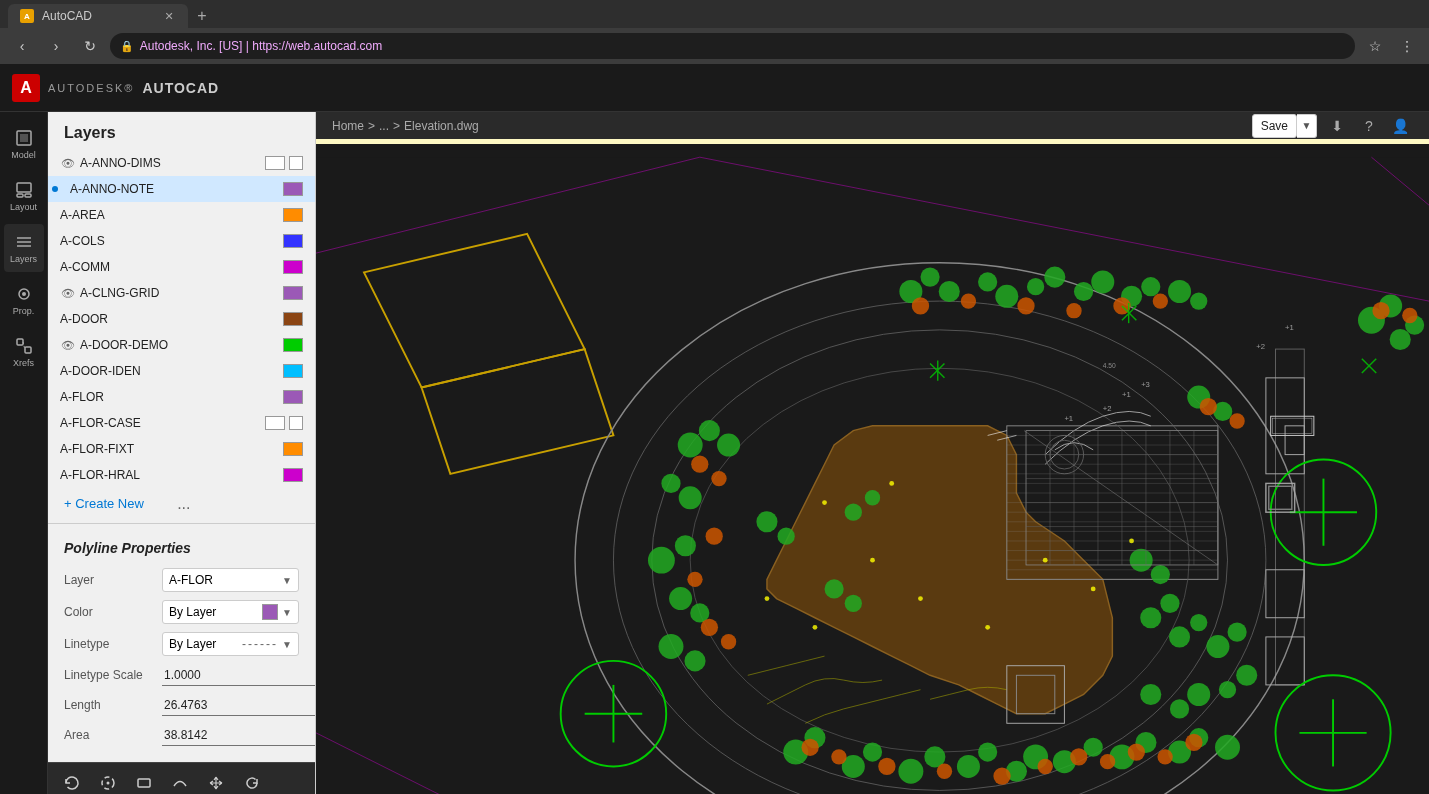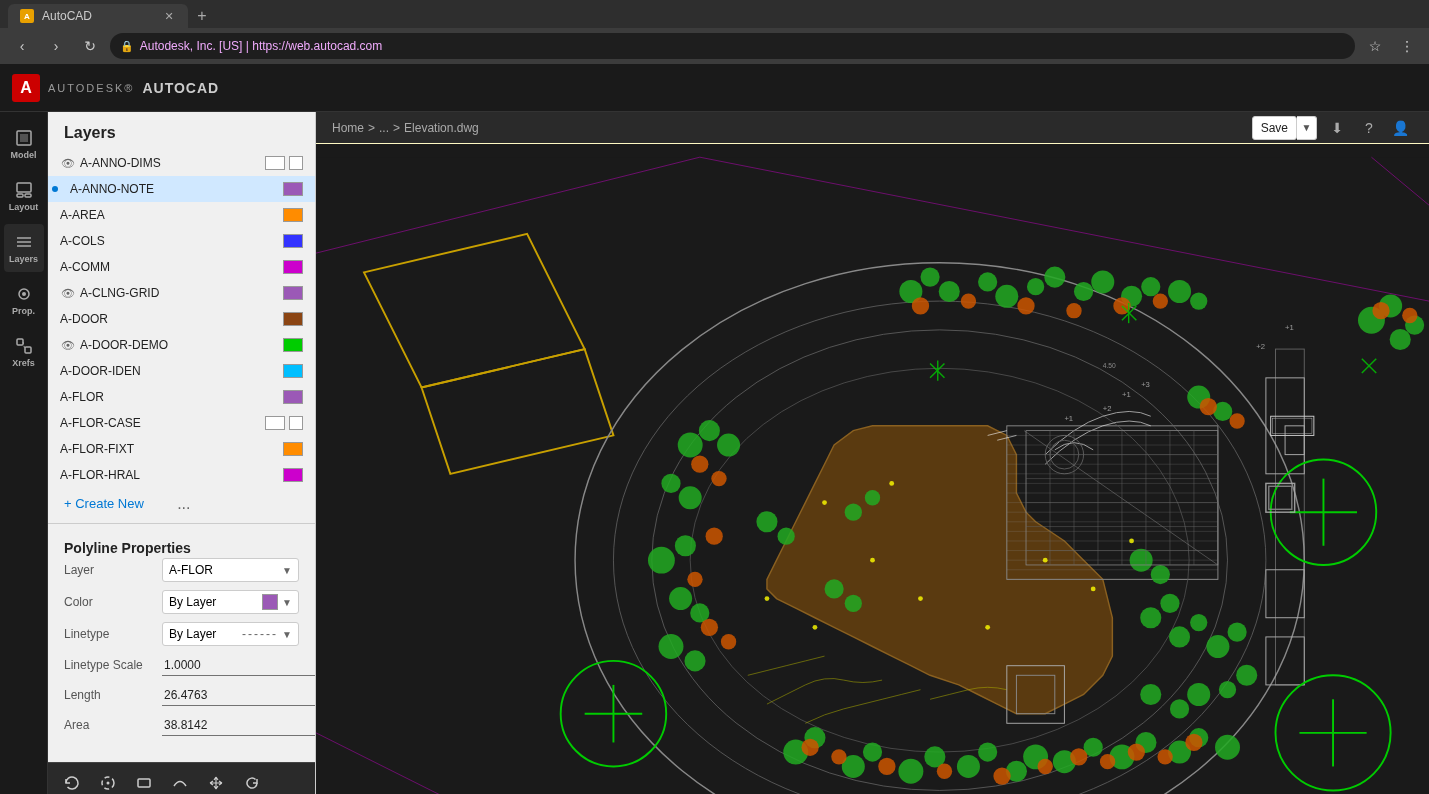--- a/index.html
+++ b/index.html
@@ -21,57 +21,57 @@
     .nav-extras { display: flex; gap: 4px; }
 
     
     .app-container { display: flex; height: 730px; }
 
     
     .app-sidebar { width: 48px; background: #1a1a1a; display: flex; flex-direction: column; align-items: center; padding: 8px 0; gap: 4px; border-right: 1px solid #333; }
     .sidebar-icon-item { width: 40px; height: 48px; display: flex; flex-direction: column; align-items: center; justify-content: center; gap: 2px; cursor: pointer; border-radius: 4px; }
     .sidebar-icon-item.active { background: #2a2a2a; }
     .sidebar-icon { width: 20px; height: 20px; display: flex; align-items: center; justify-content: center; color: #aaa; }
-    .sidebar-icon-label { font-size: 9px; color: #aaa; text-align: center; font-weight: bold; }
+    .sidebar-icon-label { font-size: 9px; color: #aaa; text-align: center; }
 
     
     .left-panel { width: 268px; background: #f0f0f0; display: flex; flex-direction: column; border-right: 1px solid #ccc; overflow: hidden; }
     .layers-section { flex: 0 0 auto; overflow-y: auto; max-height: 460px; }
     .layers-header { padding: 12px 16px 8px; font-size: 16px; font-weight: 600; color: #222; background: #f0f0f0; }
     .layer-item { display: flex; align-items: center; padding: 4px 12px; cursor: pointer; position: relative; min-height: 26px; }
     .layer-item.selected { background: #d0e8ff; }
     .layer-item .layer-name { flex: 1; font-size: 12px; color: #222; }
     .layer-item .layer-icon { width: 16px; height: 16px; margin-right: 4px; display: flex; align-items: center; justify-content: center; color: #666; font-size: 11px; }
     .layer-item .layer-color { width: 20px; height: 14px; border: 1px solid #999; margin-left: auto; }
     .layer-item .layer-checkbox { width: 14px; height: 14px; border: 1px solid #999; background: white; margin-left: 4px; }
     .layer-item .layer-selected-indicator { width: 6px; height: 6px; background: #0078d4; border-radius: 50%; position: absolute; left: 4px; }
     .create-new-btn { display: flex; align-items: center; gap: 6px; padding: 8px 16px; color: #0078d4; font-size: 13px; cursor: pointer; }
     .more-btn { width: 32px; height: 20px; display: flex; align-items: center; justify-content: center; color: #666; font-size: 16px; margin-left: 8px; cursor: pointer; }
 
     .divider { height: 1px; background: #ccc; margin: 4px 0; }
 
     
     .properties-section { padding: 12px 16px; background: #f0f0f0; overflow-y: auto; flex: 1; }
-    .properties-title { font-size: 14px; font-weight: 600; color: #222; margin-bottom: 2px; }
+    .properties-title { font-size: 14px; font-weight: 600; color: #222; margin-bottom: 12px; font-style: italic; }
     .prop-row { display: flex; align-items: center; margin-bottom: 8px; gap: 8px; }
     .prop-label { font-size: 12px; color: #555; width: 90px; flex-shrink: 0; }
     .prop-select { flex: 1; height: 24px; background: white; border: 1px solid #ccc; border-radius: 3px; font-size: 12px; padding: 0 6px; display: flex; align-items: center; justify-content: space-between; cursor: pointer; }
     .prop-select-arrow { color: #666; font-size: 10px; }
     .prop-color-swatch { width: 20px; height: 20px; background: #9b59b6; border: 1px solid #999; }
     .prop-input { flex: 1; height: 22px; background: transparent; border: none; border-bottom: 1px solid #737373; font-size: 12px; color: #222; padding: 0 2px; }
     .linetype-dash { color: #666; font-size: 12px; letter-spacing: 2px; }
 
     
     .bottom-toolbar { height: 80px; background: #2a2a2a; border-top: 1px solid #444; display: flex; flex-direction: column; padding: 4px 8px; gap: 4px; }
     .toolbar-row { display: flex; gap: 4px; align-items: center; }
     .tool-btn { width: 32px; height: 32px; display: flex; align-items: center; justify-content: center; color: #ccc; cursor: pointer; border-radius: 3px; font-size: 14px; }
 
     
     .main-canvas { flex: 1; position: relative; overflow: hidden; background: #1a1a1a; }
-    .canvas-topbar { height: 32px; background: #2a2a2a; display: flex; align-items: center; padding: 0 16px; gap: 8px; border-bottom: 1px solid #fef9c3; }
+    .canvas-topbar { height: 32px; background: #2a2a2a; display: flex; align-items: center; padding: 0 16px; gap: 8px; border-bottom: 5px solid #fef9c3; }
     .breadcrumb { font-size: 12px; color: #aaa; display: flex; align-items: center; gap: 4px; }
     .breadcrumb a { color: #aaa; text-decoration: none; }
     .topbar-actions { margin-left: auto; display: flex; gap: 8px; align-items: center; padding-left: 44px; }
     .save-btn { height: 24px; background: white; border: 1px solid #ccc; border-radius: 3px; display: flex; align-items: center; padding: 0 8px; font-size: 12px; color: #222; cursor: pointer; gap: 2px; }
     .save-btn-arrow { width: 20px; height: 24px; background: white; border: 1px solid #ccc; border-left: none; border-radius: 0 3px 3px 0; display: flex; align-items: center; justify-content: center; font-size: 10px; color: #555; cursor: pointer; }
     .icon-btn { width: 24px; height: 24px; display: flex; align-items: center; justify-content: center; color: #aaa; cursor: pointer; font-size: 14px; }
 
     
     .cad-canvas { width: 100%; height: calc(100% - 32px); position: relative; }
     .cad-canvas svg { width: 100%; height: 100%; }

